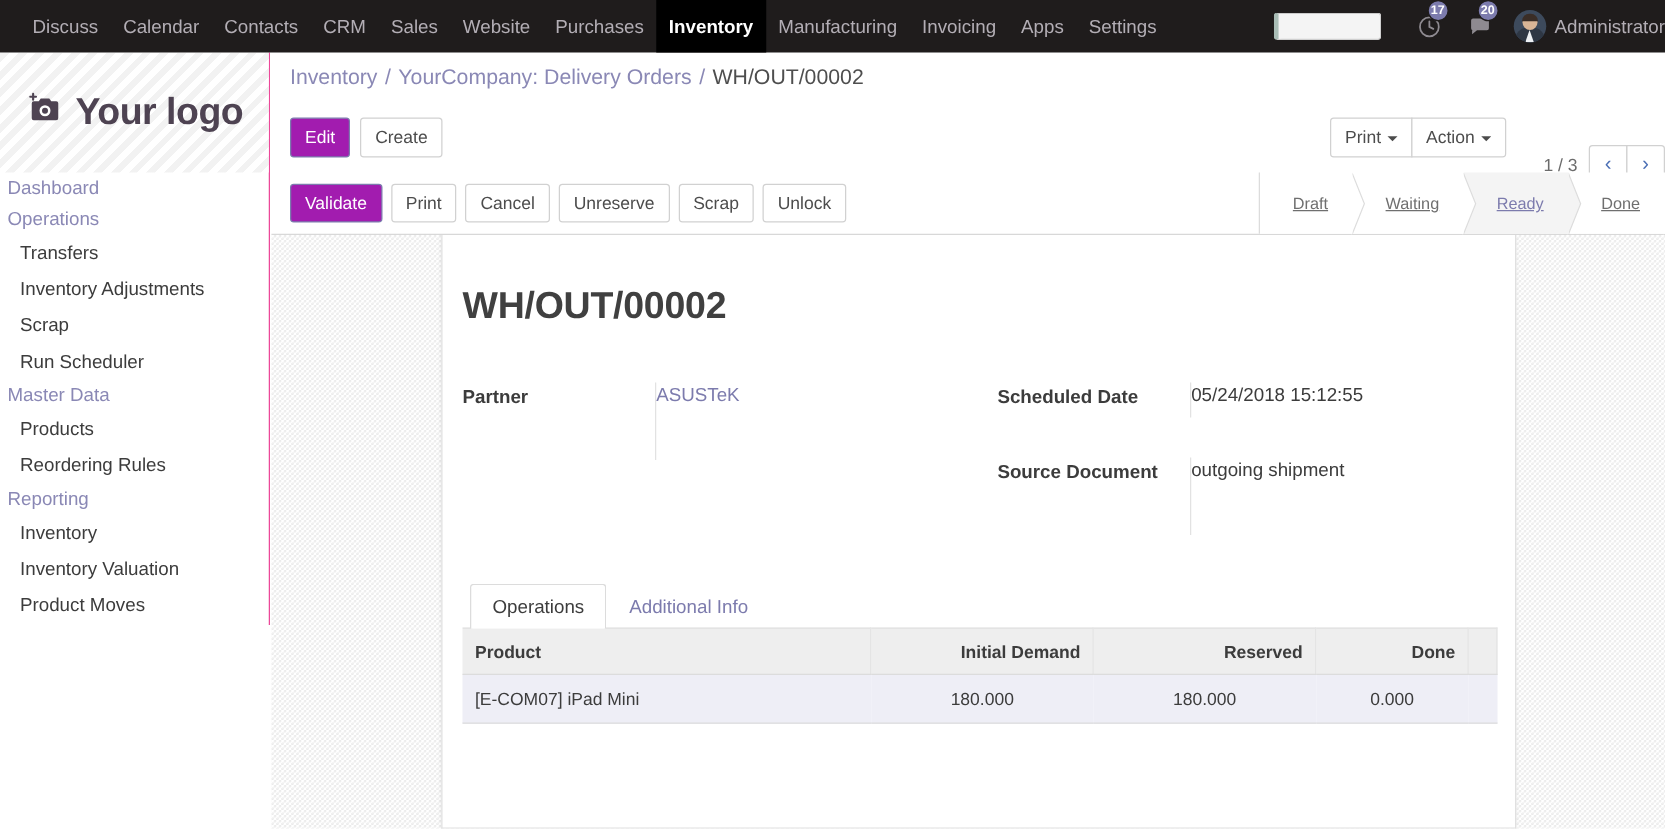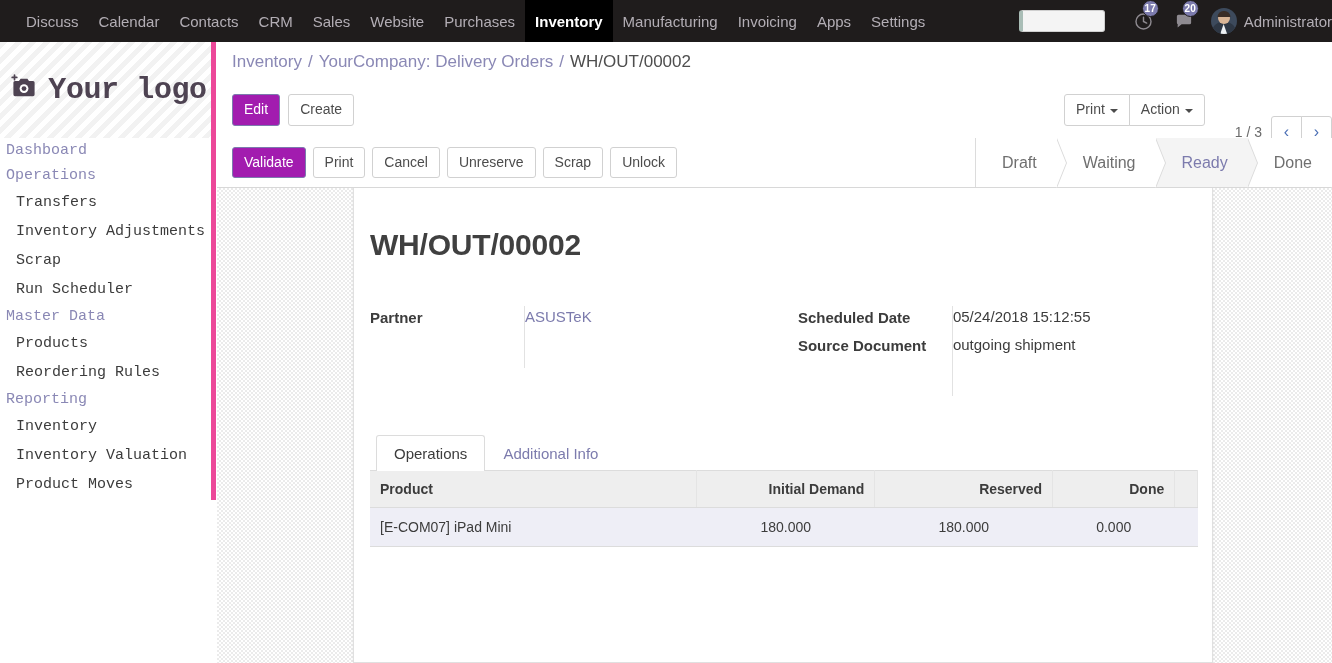--- a/index.html
+++ b/index.html
@@ -83,24 +83,23 @@
     width: 7px; height: 10px; background: #eef1f4;
     clip-path: polygon(50% 0, 100% 100%, 0 100%);
   }
   #user-name { color: #b3aeb5; font-size: 15px; white-space: nowrap; }
 
   
   #sidebar {
     position: absolute; top: 42px; left: 0;
     width: 216px; height: 458px;
     background: #ffffff;
-    border-right: 5px solid #ec4899;
+    border-right: 1px solid #ec4899;
     overflow: hidden;
     z-index: 10;
-    font-family: Liberation Mono, monospace;
   }
   #logo-area {
     height: 96px; width: 216px;
     display: flex; align-items: center; justify-content: center;
     background-image: repeating-linear-gradient(
       -45deg, #ffffff 0px, #ffffff 5px, #f2f2f2 5px, #f2f2f2 10px);
     cursor: pointer;
   }
   #logo-inner { display: flex; align-items: center; }
   #camera-icon { margin-right: 9px; position: relative; }
@@ -181,23 +180,24 @@
     background: #ffffff;
   }
   #sb-actions { display: flex; }
   #sb-actions .btn { margin-right: 7px; }
 
   #statusbar { margin-left: auto; display: flex; align-items: stretch; height: 49px; }
   .status-step {
     position: relative;
     display: flex; align-items: center;
     padding: 0 20px 0 26px;
-    font-size: 16px; color: #6f6f6f;
+    font-size: 13px; color: #6f6f6f;
     background: #ffffff; cursor: pointer;
     white-space: nowrap;
+    text-decoration: underline;
   }
   .status-step::after {
     content: ""; position: absolute; right: -9px; top: 0;
     width: 0; height: 0; z-index: 2;
     border-top: 25px solid transparent;
     border-bottom: 25px solid transparent;
     border-left: 10px solid #ffffff;
   }
   .status-step::before {
     content: ""; position: absolute; right: -10px; top: 0;
@@ -234,21 +234,21 @@
     padding: 40px 16px 0 16px;
   }
   #record-title {
     font-size: 30px; font-weight: bold; color: #404040;
     letter-spacing: -0.2px; margin-bottom: 44px;
   }
 
   #fields-grid { display: flex; margin-bottom: 38px; }
   .field-col { display: flex; flex-direction: column; }
   .field-col.left { width: 430px; }
-  .field-col.right { width: 400px; }
+  .field-col.right { width: 400px; gap: 32px; }
   .field-row { display: flex; align-items: flex-start; }
   .field-label {
     width: 154px; flex: none;
     font-size: 15px; font-weight: bold; color: #3c3c3c;
     padding-top: 2px; line-height: 1.35;
   }
   .field-val-cell {
     border-left: 1px solid #e2e2e2;
     padding-bottom: 6px;
     min-height: 28px; flex: 1;

